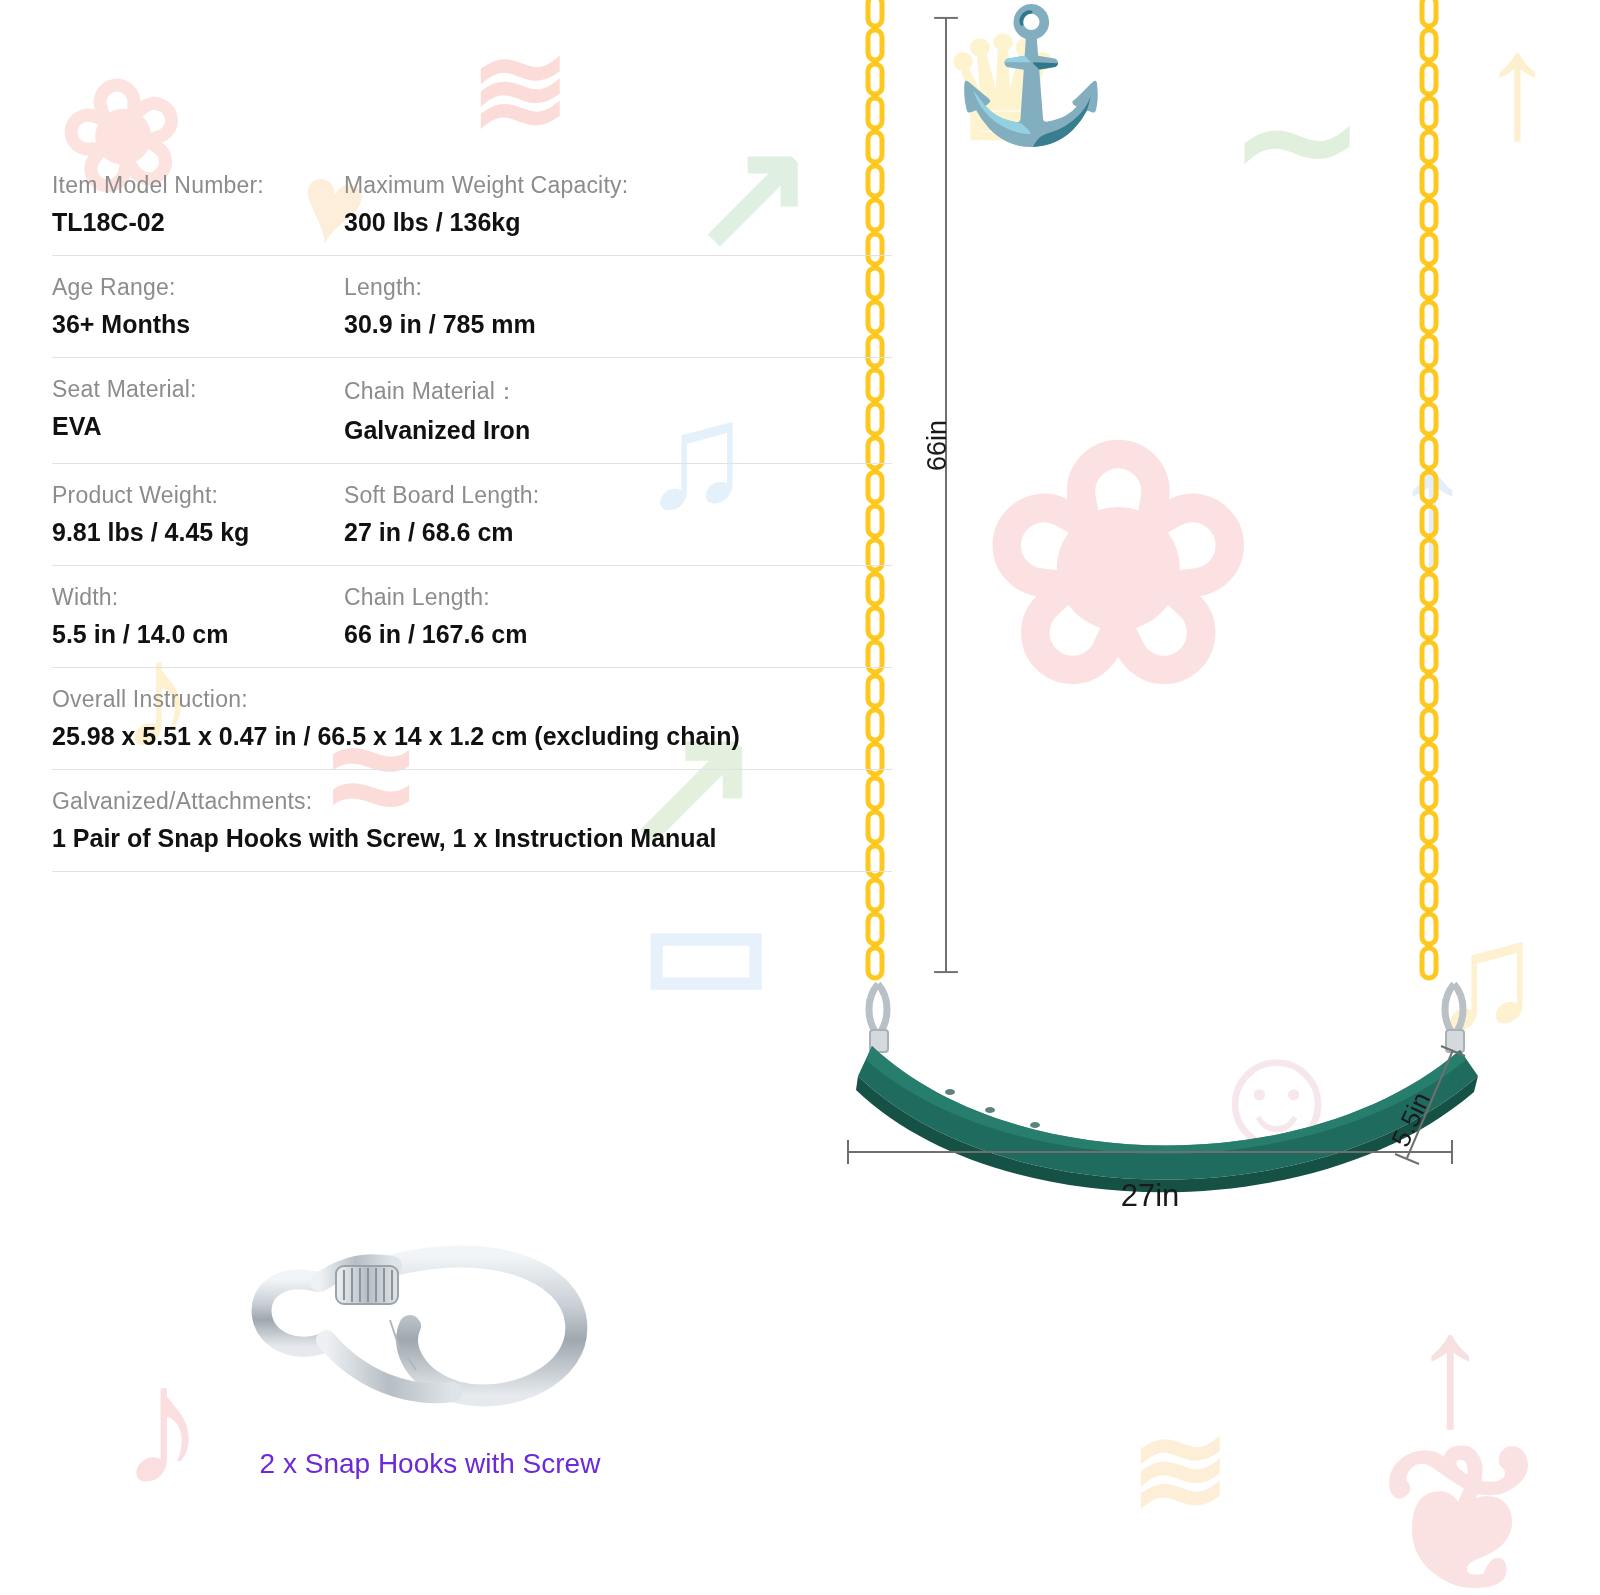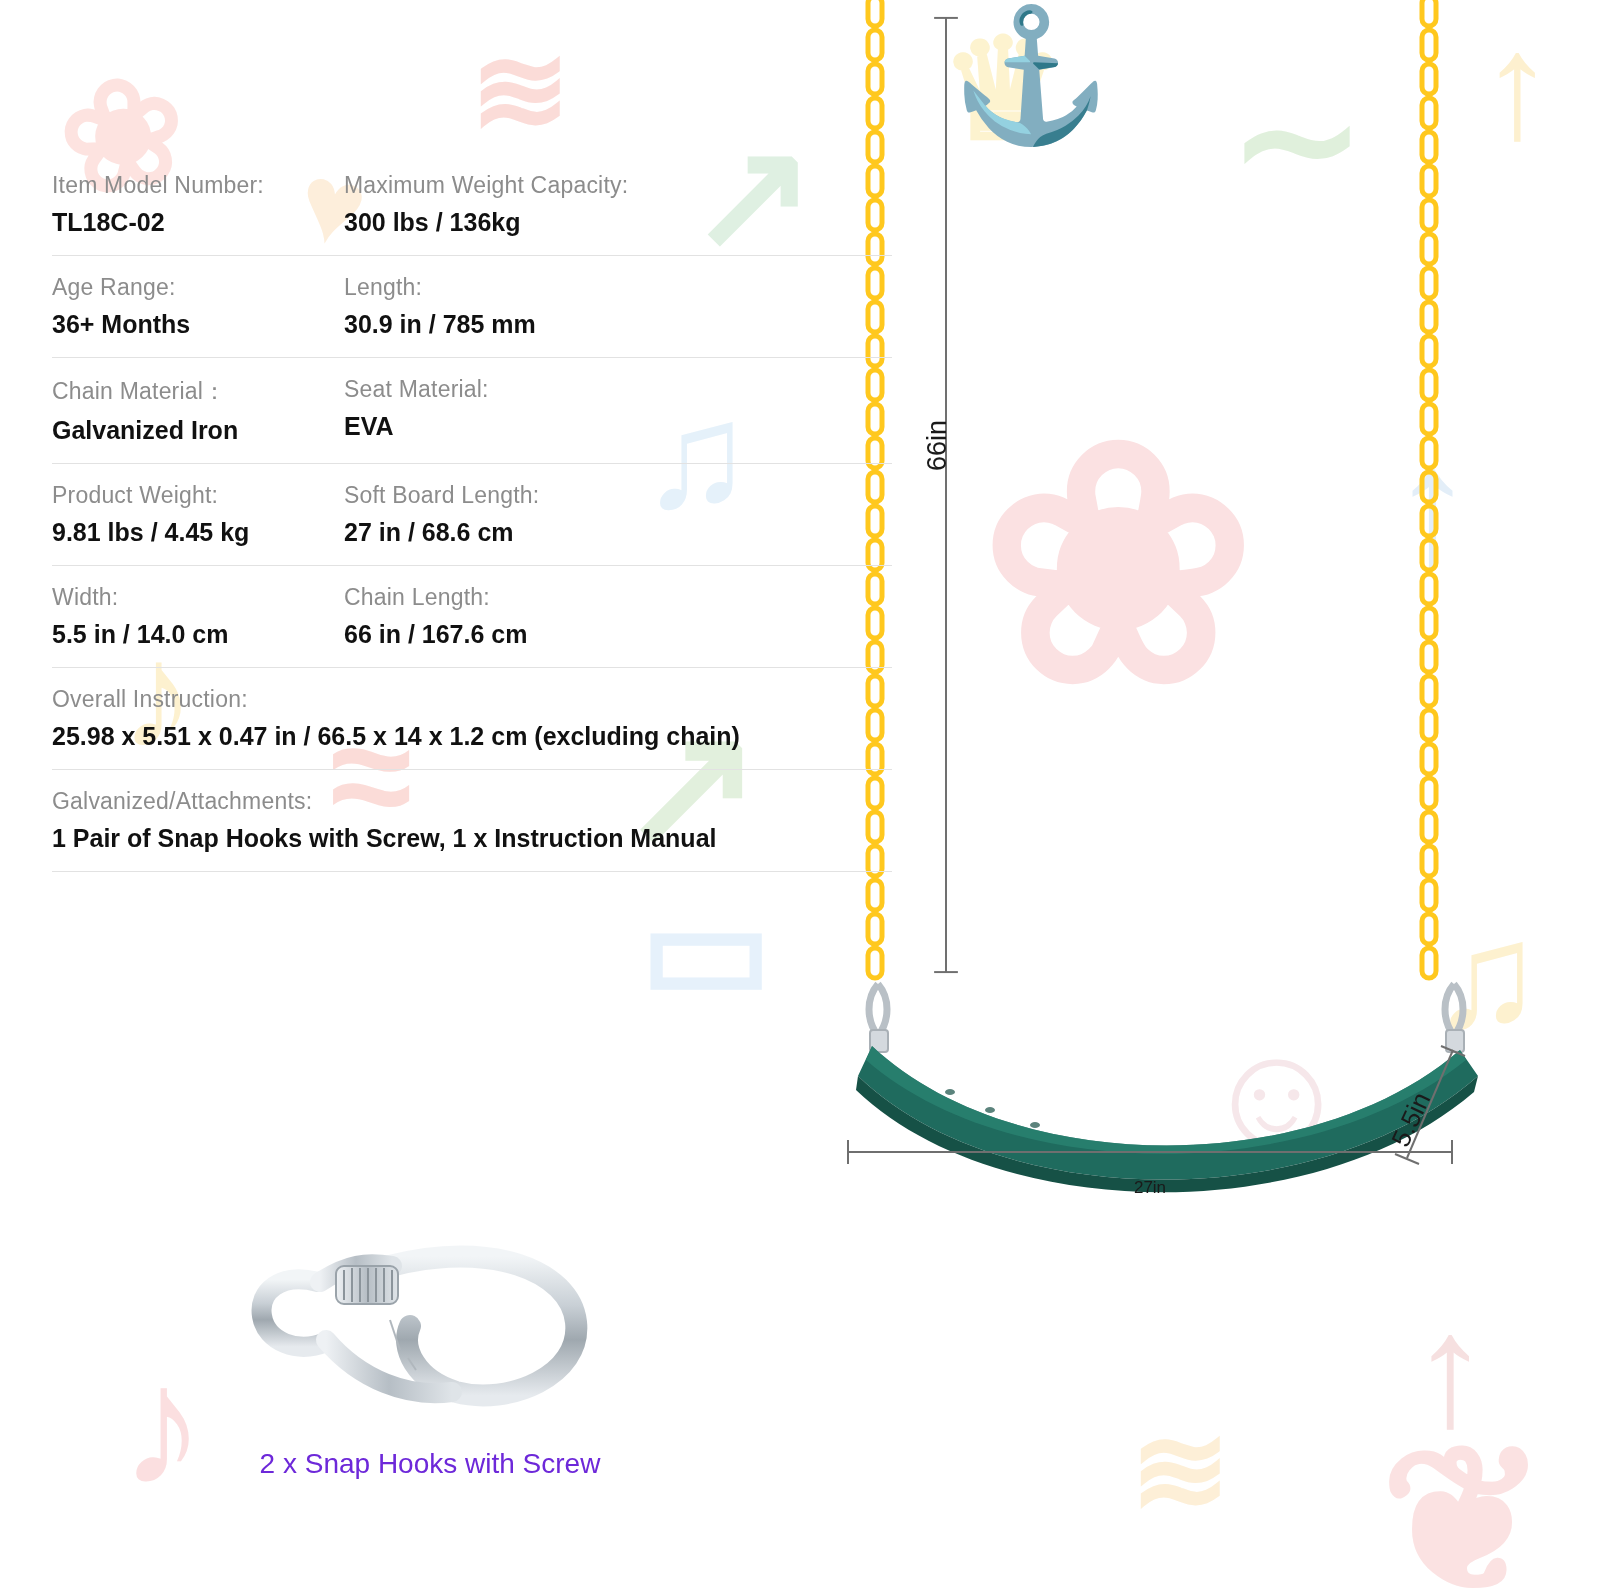--- a/index.html
+++ b/index.html
@@ -98,21 +98,21 @@
     white-space: nowrap;
   }
   .dim-27 {
     position: absolute;
     left: 20px;
     top: 1140px;
     width: 620px;
   }
   .dim-27 .label {
     text-align: center;
-    font-size: 17px;
+    font-size: 31px;
     margin-top: 10px;
   }
   .dim-55 {
     position: absolute;
     left: 545px;
     top: 1040px;
     width: 120px;
     height: 130px;
   }
   .dim-55 .label {
@@ -186,26 +186,26 @@
       <div class="spec-value">36+ Months</div>
     </div>
     <div class="spec-cell">
       <div class="spec-label">Length:</div>
       <div class="spec-value">30.9 in / 785 mm</div>
     </div>
   </div>
 
   <div class="spec-row">
     <div class="spec-cell">
+      <div class="spec-label">Seat Material:</div>
+      <div class="spec-value">EVA</div>
+    </div>
+    <div class="spec-cell">
       <div class="spec-label">Chain Material：</div>
       <div class="spec-value">Galvanized Iron</div>
-    </div>
-    <div class="spec-cell">
-      <div class="spec-label">Seat Material:</div>
-      <div class="spec-value">EVA</div>
     </div>
   </div>
 
   <div class="spec-row">
     <div class="spec-cell">
       <div class="spec-label">Product Weight:</div>
       <div class="spec-value">9.81 lbs / 4.45 kg</div>
     </div>
     <div class="spec-cell">
       <div class="spec-label">Soft Board Length:</div>

